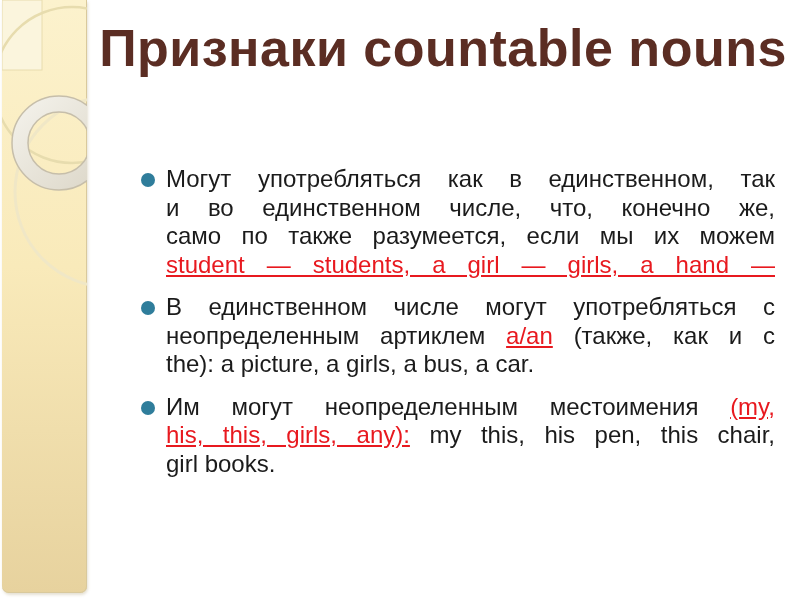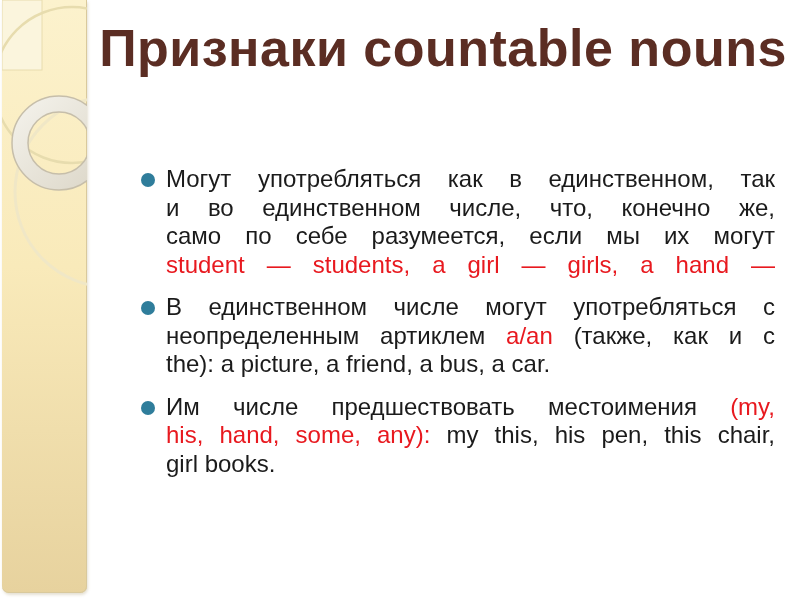--- a/index.html
+++ b/index.html
@@ -61,21 +61,21 @@
   }
   .line {
     font-size: 24px;
     line-height: 28.5px;
     color: var(--body-color);
     text-align: justify;
     text-align-last: justify;
     white-space: normal;
   }
   .line.last { text-align-last: left; }
-  .seg-red { color: var(--red-color); }
+  .seg-red { color: var(--red-color); text-decoration: underline; }
   .seg-body { color: var(--body-color); }
 </style>
 </head>
 <body>
 
 <div class="slide">
 
   <div class="sidebar">
     <svg width="85" height="593" viewBox="0 0 85 593">
       <defs>
@@ -98,30 +98,30 @@
     </svg>
   </div>
 
   <h1 class="title">Признаки countable nouns</h1>
 
   <div class="content">
       <div class="bullet">
         <span class="dot"></span>
         <div class="line"><span class="seg-body">Могут употребляться как в единственном, так</span></div>
         <div class="line"><span class="seg-body">и во единственном числе, что, конечно же,</span></div>
-        <div class="line"><span class="seg-body">само по себе разумеется, если мы их могут</span></div>
+        <div class="line"><span class="seg-body">само по также разумеется, если мы их можем</span></div>
         <div class="line"><span class="seg-red">student — students, a girl — girls, a hand —</span></div>
       </div>
       <div class="bullet">
         <span class="dot"></span>
         <div class="line"><span class="seg-body">В единственном числе могут употребляться с</span></div>
         <div class="line"><span class="seg-body">неопределенным артиклем </span><span class="seg-red">a/an</span><span class="seg-body"> (также, как и с</span></div>
-        <div class="line last"><span class="seg-body">the): a picture, a friend, a bus, a car.</span></div>
+        <div class="line last"><span class="seg-body">the): a picture, a girls, a bus, a car.</span></div>
       </div>
       <div class="bullet">
         <span class="dot"></span>
-        <div class="line"><span class="seg-body">Им числе предшествовать местоимения </span><span class="seg-red">(my,</span></div>
-        <div class="line"><span class="seg-red">his, hand, some, any):</span><span class="seg-body"> my this, his pen, this chair,</span></div>
+        <div class="line"><span class="seg-body">Им могут неопределенным местоимения </span><span class="seg-red">(my,</span></div>
+        <div class="line"><span class="seg-red">his, this, girls, any):</span><span class="seg-body"> my this, his pen, this chair,</span></div>
         <div class="line last"><span class="seg-body">girl books.</span></div>
       </div>
     </div>
 
 </div>
 
 </body></html>

